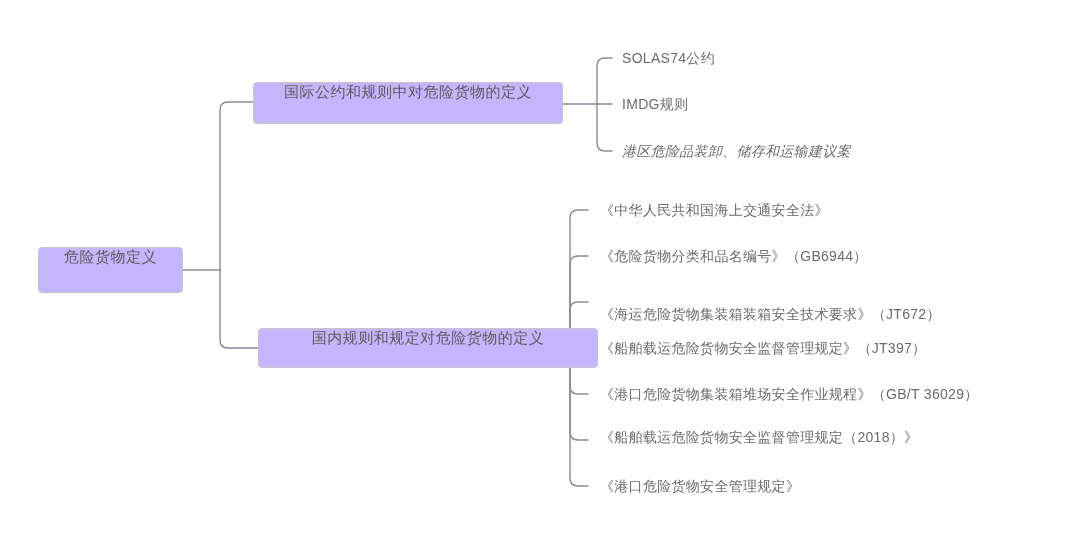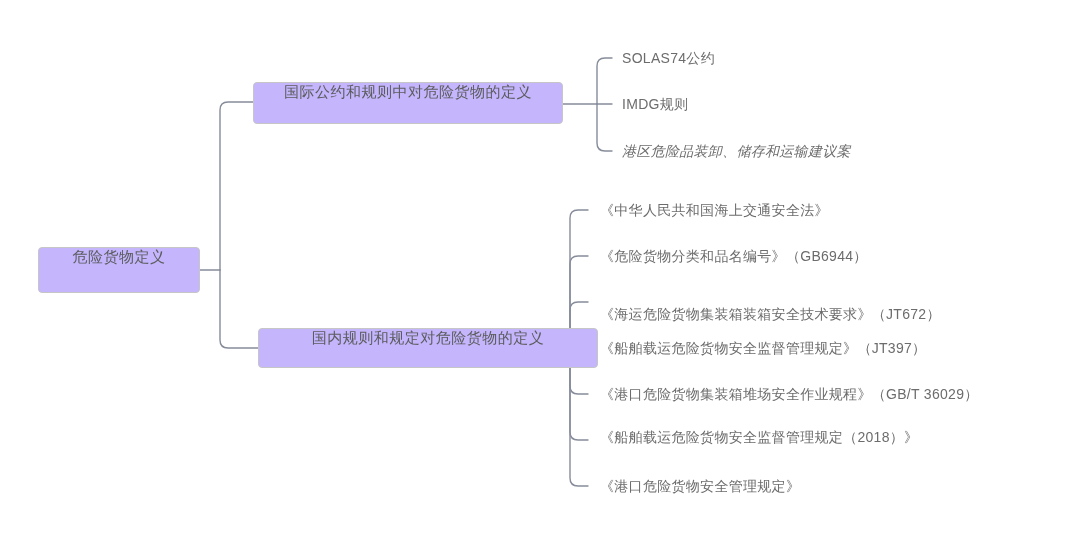--- a/index.html
+++ b/index.html
@@ -39,21 +39,21 @@
     justify-content: center;
     color: #5c5c5c;
     font-size: 15px;
     letter-spacing: 0.5px;
     white-space: nowrap;
     cursor: default;
   }
   .root-box {
     left: 38px;
     top: 247px;
-    width: 162px;
+    width: 145px;
     height: 46px;
   }
   .branch1-box {
     left: 253px;
     top: 82px;
     width: 310px;
     height: 42px;
   }
   .branch2-box {
     left: 258px;

